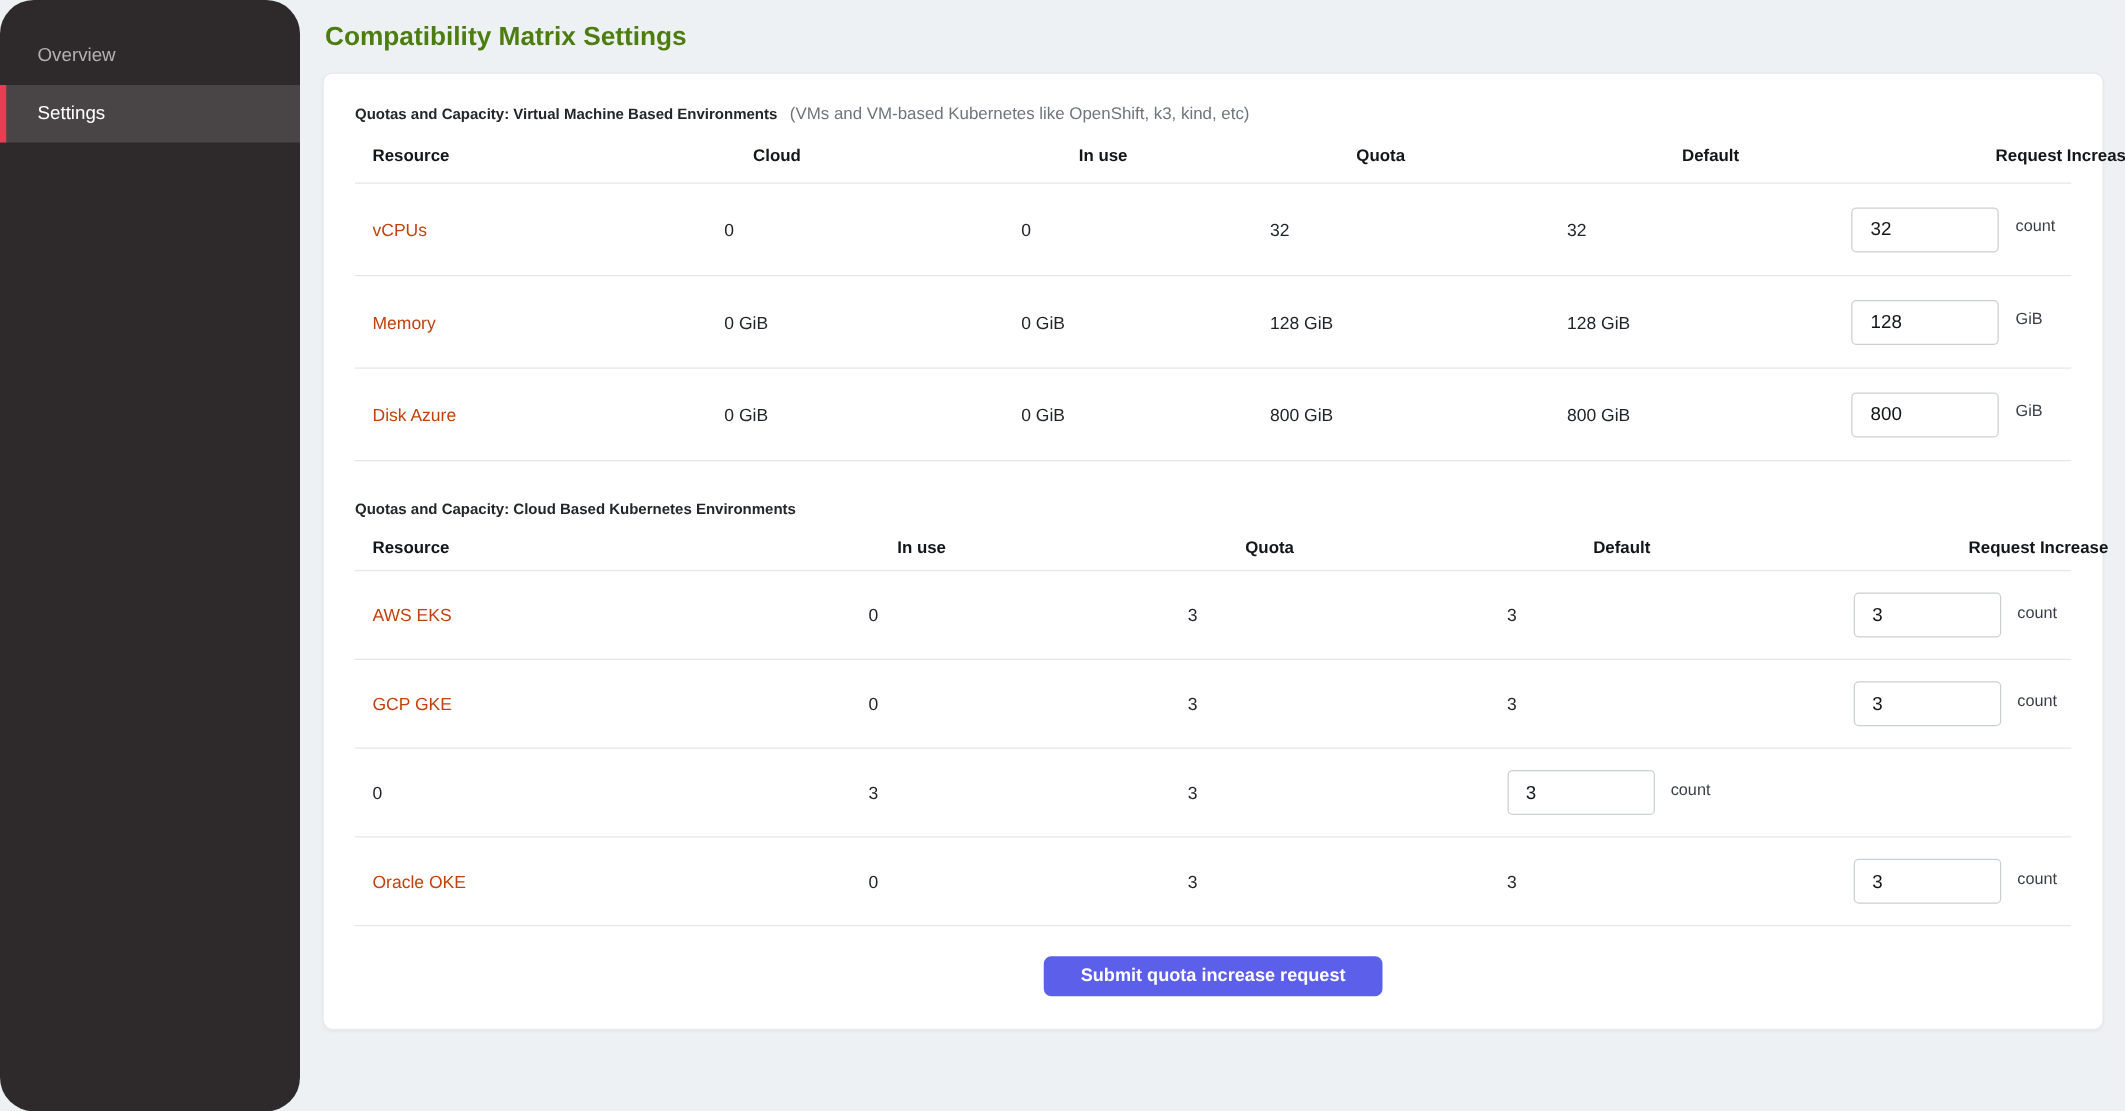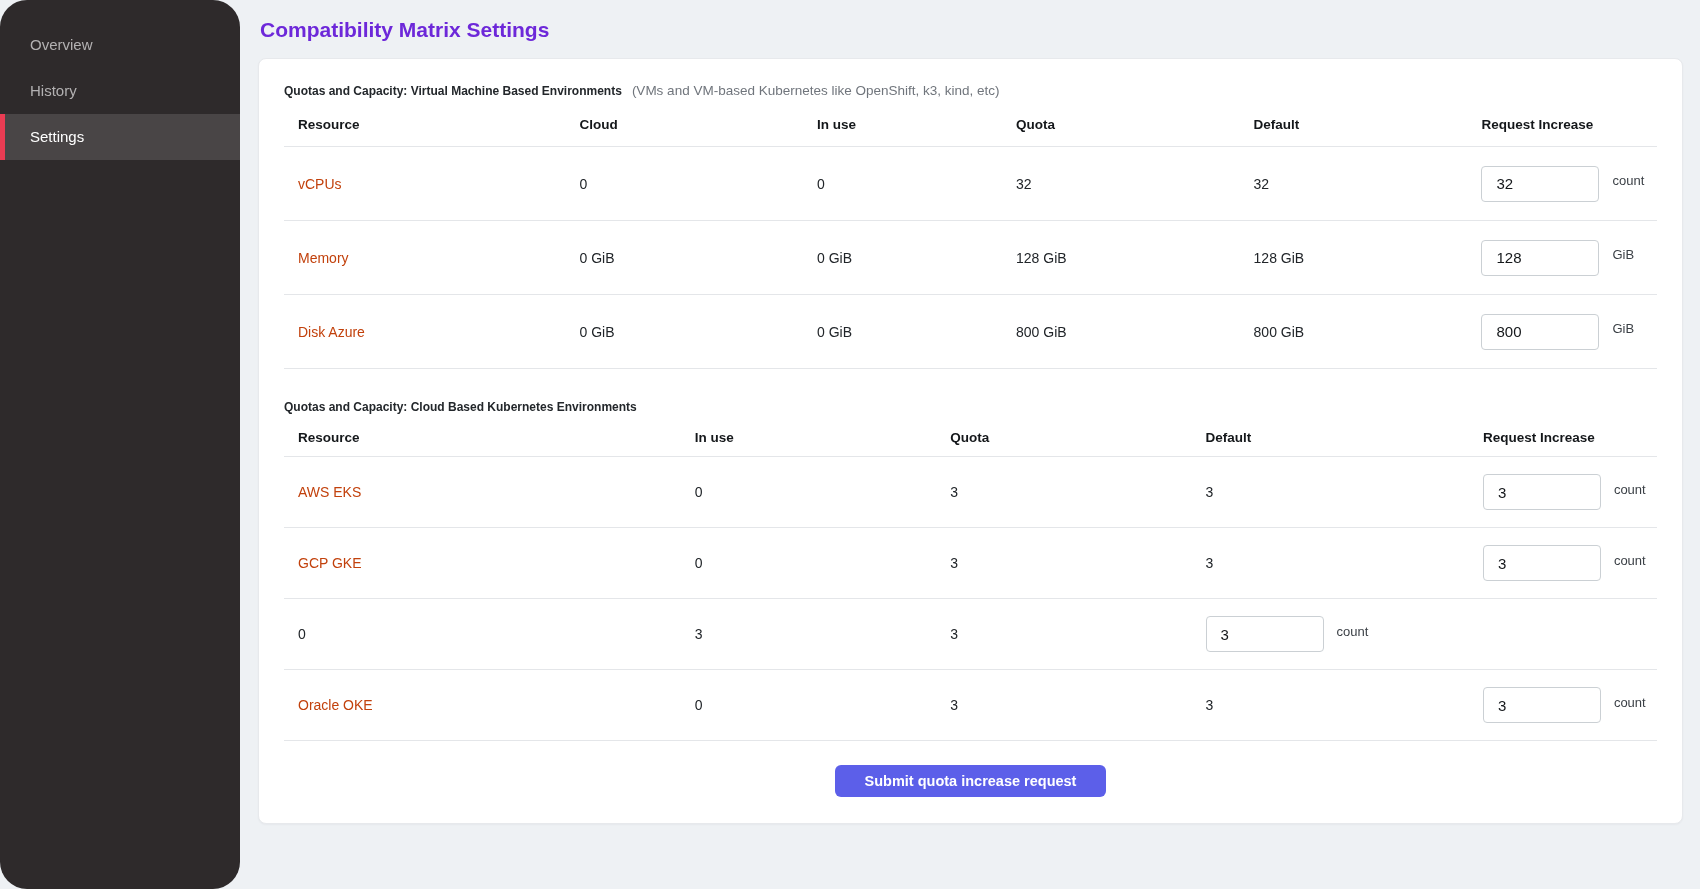--- a/index.html
+++ b/index.html
@@ -39,21 +39,21 @@
   
   .main {
     flex: 1;
     padding: 16px 17px 0 18px;
     overflow: hidden;
   }
   .page-title {
     font-size: 21px;
     font-weight: 700;
     line-height: 28px;
-    color: #6d28d9;
+    color: #4d7c0f;
     margin: 0 0 14px 2px;
   }
   .card {
     background: #ffffff;
     border: 1px solid #e7e9ec;
     border-radius: 8px;
     box-shadow: 0 1px 2px rgba(16,24,40,.04);
     padding: 20px 25px 26px 25px;
   }
 
@@ -74,21 +74,21 @@
 
   
   .qtable { width: 100%; }
   .trow {
     display: grid;
     align-items: center;
     border-bottom: 1px solid #e4e6e9;
   }
   .table-0 .trow { grid-template-columns: 20.5% 17.3% 14.5% 17.3% 16.6% 13.8%; }
   .table-1 .trow { grid-template-columns: 28.9% 18.6% 18.6% 20.2% 13.7%; }
-  .trow.thead { height: 44px; }
+  .trow.thead { height: 44px; gap: 23px; }
   .table-1 .trow.thead { height: 38px; }
   .table-0 .trow.tdata { height: 74px; }
   .table-1 .trow.tdata { height: 71px; }
   .tcell { font-size: 14px; color: #212529; padding-left: 14px; white-space: nowrap; }
   .tcell.th { font-size: 13.5px; font-weight: 700; color: #14171a; }
   .tcell.resource { font-weight: 500; color: #c2410c; }
   .tcell.input-cell { display: flex; align-items: center; overflow: visible; }
   .req-input {
     width: 118px;
     height: 36px;
@@ -116,21 +116,20 @@
     font-size: 14.5px;
     font-weight: 700;
     cursor: pointer;
   }
 </style>
 </head>
 <body>
 
 <nav class="sidebar">
   <div class="side-item">Overview</div>
-  <div class="side-item">History</div>
   <div class="side-item active">Settings</div>
 </nav>
 
 <main class="main">
   <h1 class="page-title">Compatibility Matrix Settings</h1>
 
   <div class="card">
 
     <div class="section-heading">
       <h2>Quotas and Capacity: Virtual Machine Based Environments</h2>

